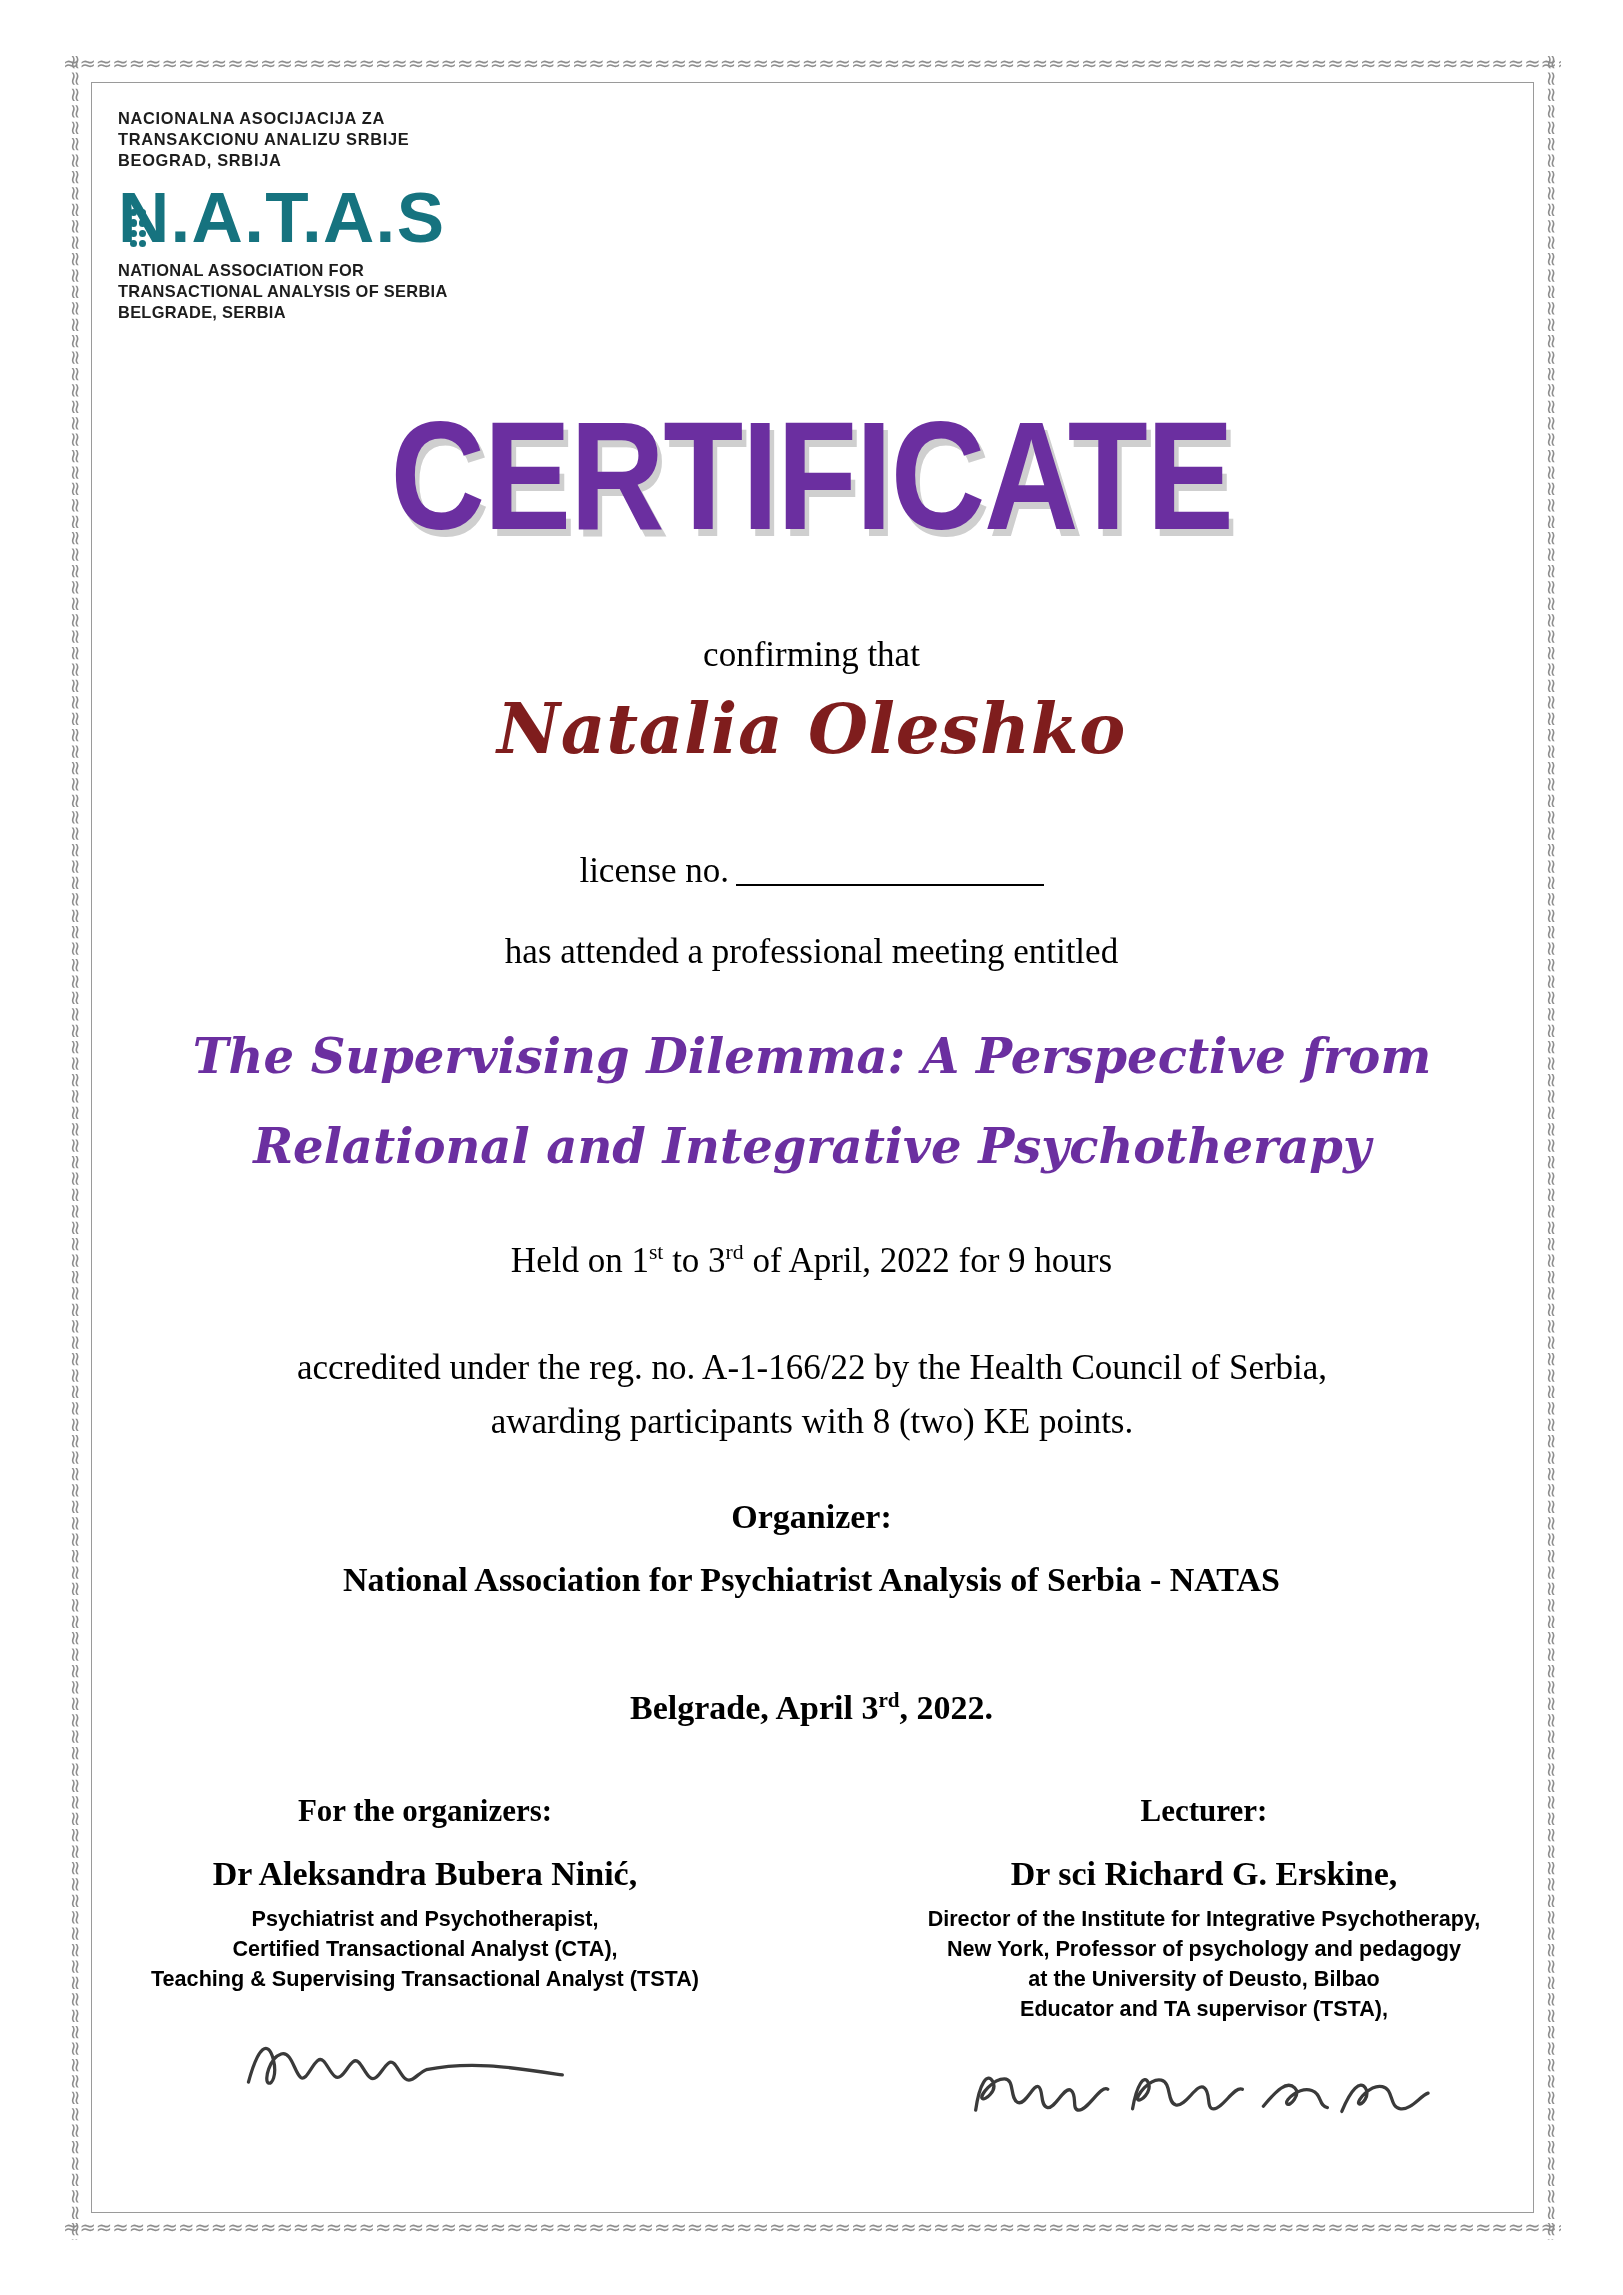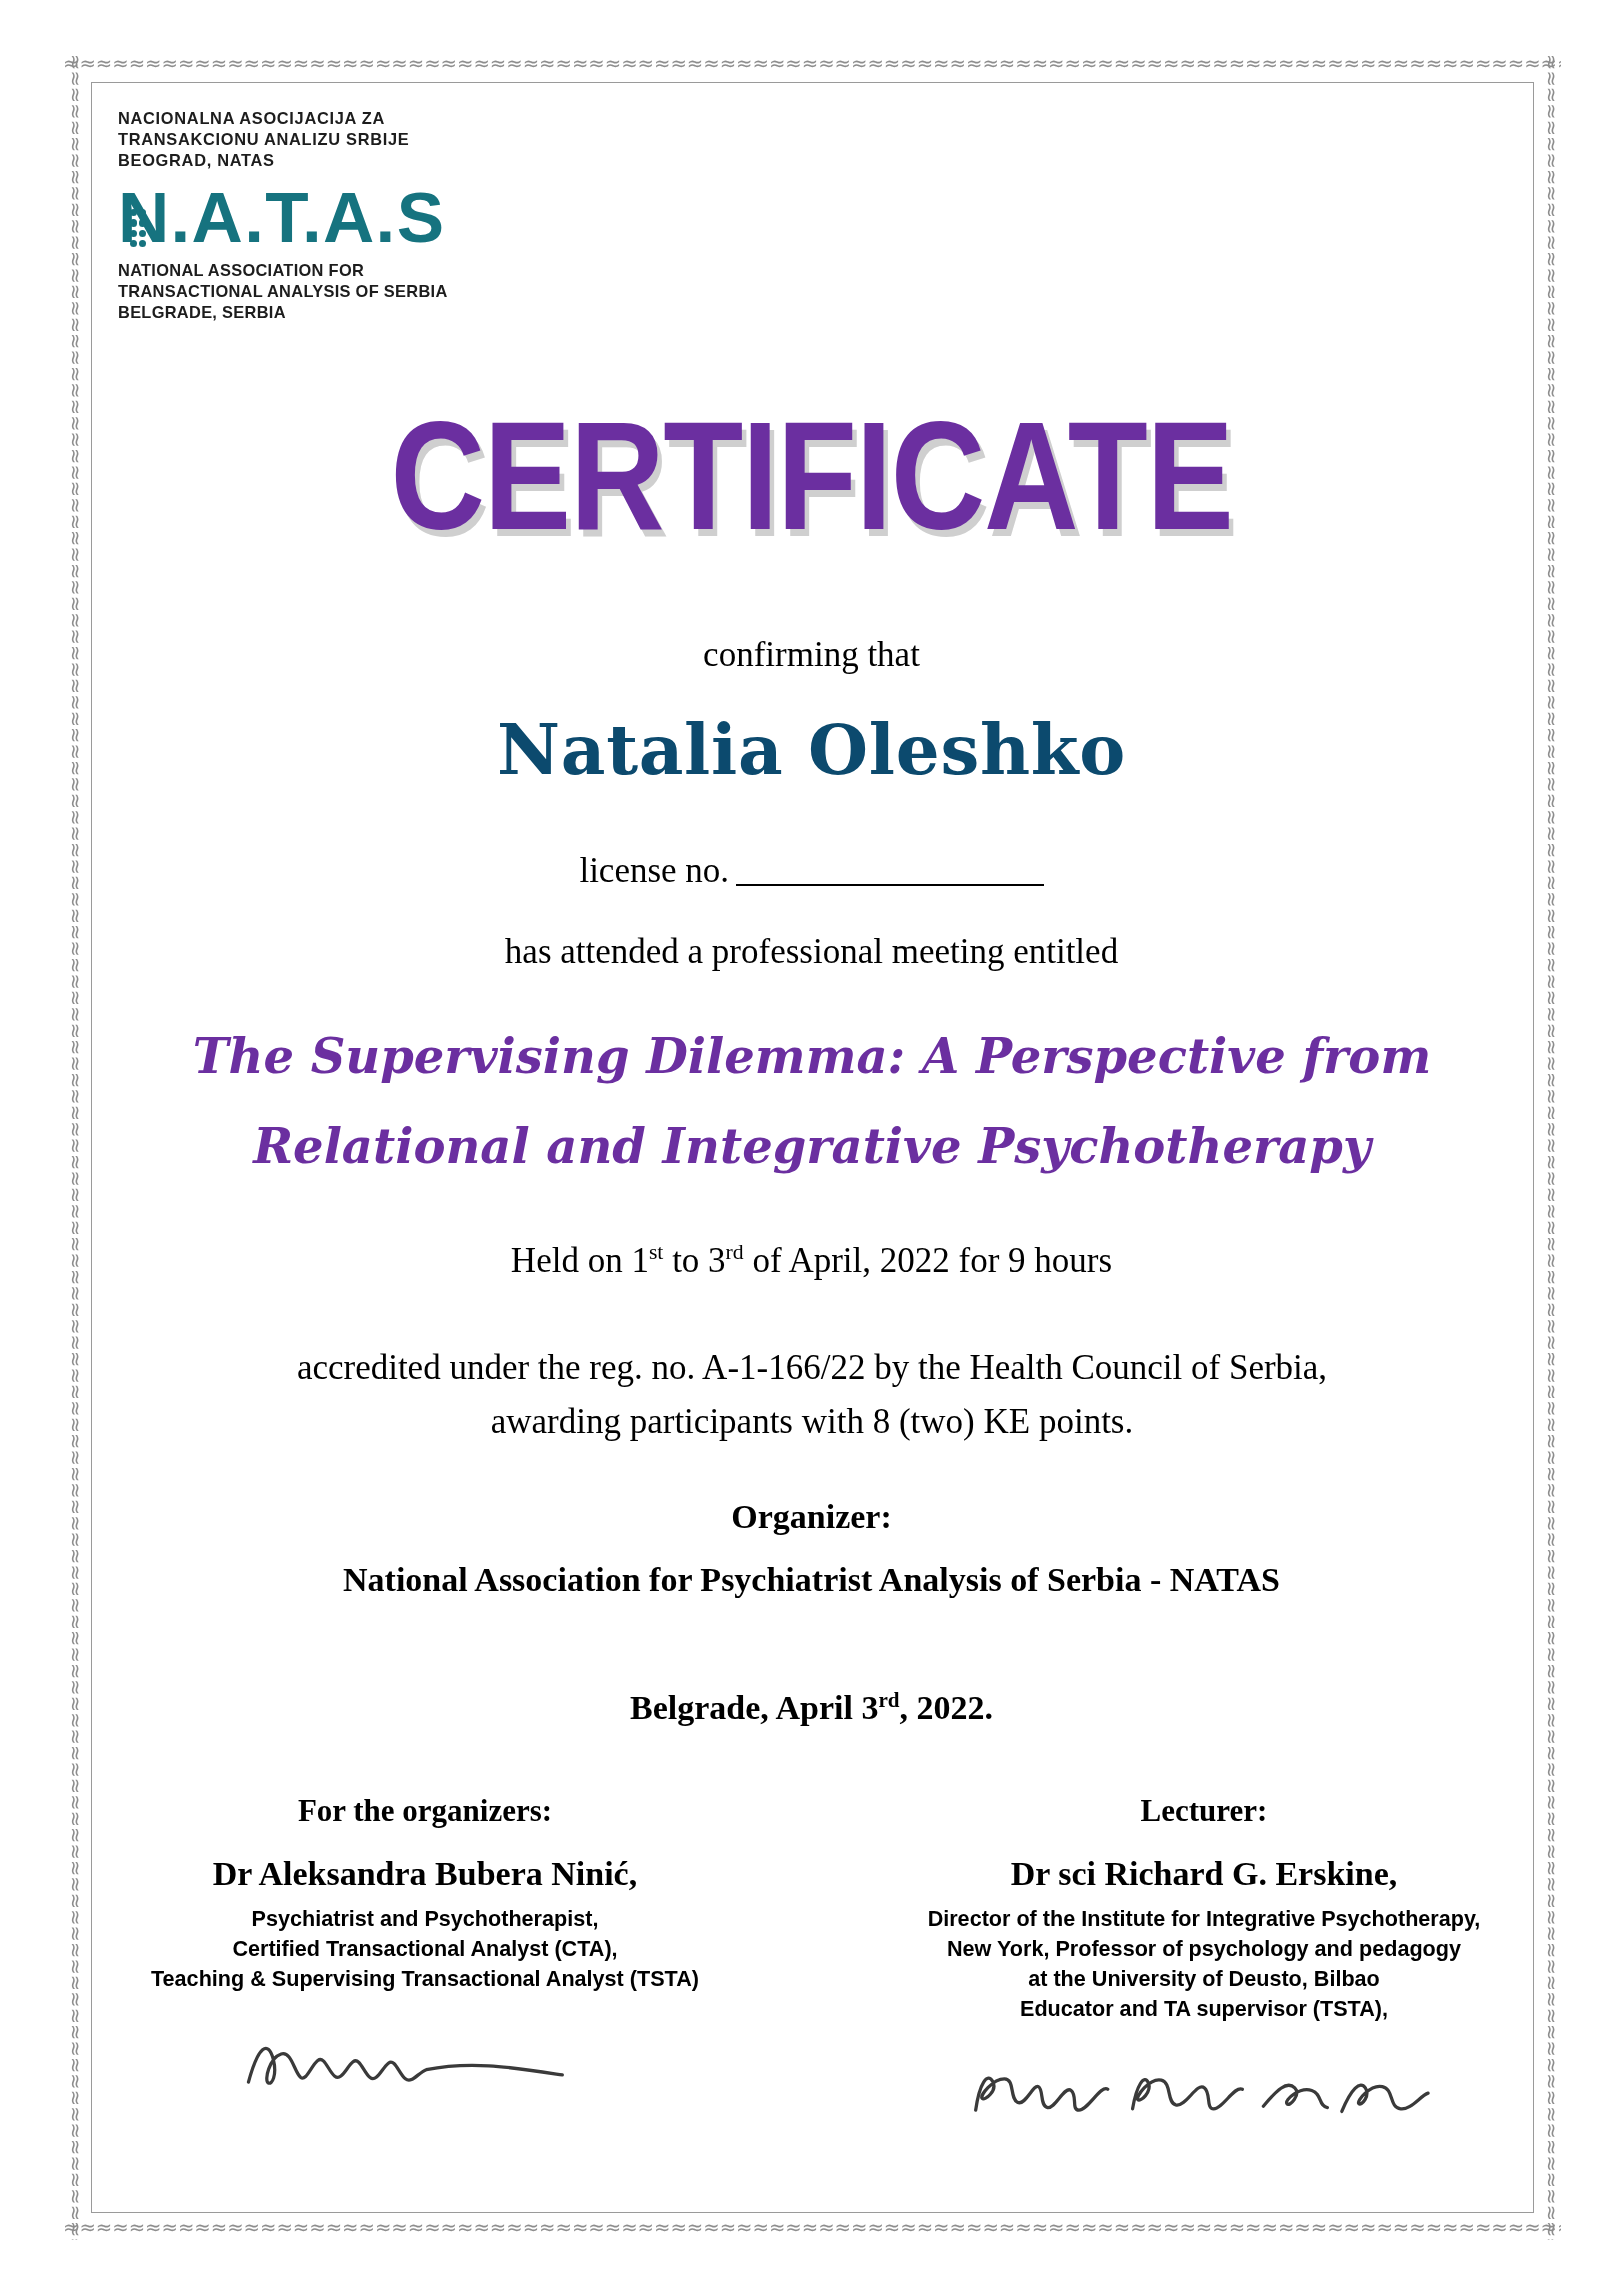--- a/index.html
+++ b/index.html
@@ -138,25 +138,26 @@
   .line {
     position: absolute;
     width: 1623px;
     text-align: center;
   }
   .confirming {
     top: 635px;
     font-size: 35px;
   }
   .recipient {
-    top: 709px;
+    top: 688px;
     font-family: "DejaVu Serif", serif;
+    font-style: italic;
     font-weight: bold;
     font-size: 69px;
-    color: #0c4a6e;
+    color: #7f1d1d;
     letter-spacing: 0.7px;
   }
   .license {
     top: 851px;
     font-size: 35px;
   }
   .license .blank {
     display: inline-block;
     width: 308px;
     border-bottom: 2.6px solid #000;
@@ -250,21 +251,21 @@
     <div class="border-edge border-top">≈≈≈≈≈≈≈≈≈≈≈≈≈≈≈≈≈≈≈≈≈≈≈≈≈≈≈≈≈≈≈≈≈≈≈≈≈≈≈≈≈≈≈≈≈≈≈≈≈≈≈≈≈≈≈≈≈≈≈≈≈≈≈≈≈≈≈≈≈≈≈≈≈≈≈≈≈≈≈≈≈≈≈≈≈≈≈≈≈≈≈≈≈≈≈≈≈≈≈≈≈≈≈≈≈≈≈≈≈≈≈≈≈≈≈≈≈≈≈≈≈≈≈≈≈≈≈≈≈≈≈≈≈≈≈≈≈≈≈≈≈≈≈≈≈≈≈≈≈≈≈≈≈≈≈≈≈≈≈≈≈≈≈≈≈≈≈≈≈≈≈≈≈≈≈≈≈≈≈≈≈≈≈≈≈≈≈≈≈≈≈≈≈≈≈≈≈≈≈≈≈≈≈≈≈≈≈≈≈≈≈≈≈≈≈≈≈≈≈≈≈≈≈≈≈≈≈≈≈≈≈≈≈≈≈≈≈≈≈≈≈≈≈≈≈≈≈≈≈≈</div>
     <div class="border-edge border-bottom">≈≈≈≈≈≈≈≈≈≈≈≈≈≈≈≈≈≈≈≈≈≈≈≈≈≈≈≈≈≈≈≈≈≈≈≈≈≈≈≈≈≈≈≈≈≈≈≈≈≈≈≈≈≈≈≈≈≈≈≈≈≈≈≈≈≈≈≈≈≈≈≈≈≈≈≈≈≈≈≈≈≈≈≈≈≈≈≈≈≈≈≈≈≈≈≈≈≈≈≈≈≈≈≈≈≈≈≈≈≈≈≈≈≈≈≈≈≈≈≈≈≈≈≈≈≈≈≈≈≈≈≈≈≈≈≈≈≈≈≈≈≈≈≈≈≈≈≈≈≈≈≈≈≈≈≈≈≈≈≈≈≈≈≈≈≈≈≈≈≈≈≈≈≈≈≈≈≈≈≈≈≈≈≈≈≈≈≈≈≈≈≈≈≈≈≈≈≈≈≈≈≈≈≈≈≈≈≈≈≈≈≈≈≈≈≈≈≈≈≈≈≈≈≈≈≈≈≈≈≈≈≈≈≈≈≈≈≈≈≈≈≈≈≈≈≈≈≈≈≈</div>
     <div class="border-edge border-left">≈≈≈≈≈≈≈≈≈≈≈≈≈≈≈≈≈≈≈≈≈≈≈≈≈≈≈≈≈≈≈≈≈≈≈≈≈≈≈≈≈≈≈≈≈≈≈≈≈≈≈≈≈≈≈≈≈≈≈≈≈≈≈≈≈≈≈≈≈≈≈≈≈≈≈≈≈≈≈≈≈≈≈≈≈≈≈≈≈≈≈≈≈≈≈≈≈≈≈≈≈≈≈≈≈≈≈≈≈≈≈≈≈≈≈≈≈≈≈≈≈≈≈≈≈≈≈≈≈≈≈≈≈≈≈≈≈≈≈≈≈≈≈≈≈≈≈≈≈≈≈≈≈≈≈≈≈≈≈≈≈≈≈≈≈≈≈≈≈≈≈≈≈≈≈≈≈≈≈≈≈≈≈≈≈≈≈≈≈≈≈≈≈≈≈≈≈≈≈≈≈≈≈≈≈≈≈≈≈≈≈≈≈≈≈≈≈≈≈≈≈≈≈≈≈≈≈≈≈≈≈≈≈≈≈≈≈≈≈≈≈≈≈≈≈≈≈≈≈≈</div>
     <div class="border-edge border-right">≈≈≈≈≈≈≈≈≈≈≈≈≈≈≈≈≈≈≈≈≈≈≈≈≈≈≈≈≈≈≈≈≈≈≈≈≈≈≈≈≈≈≈≈≈≈≈≈≈≈≈≈≈≈≈≈≈≈≈≈≈≈≈≈≈≈≈≈≈≈≈≈≈≈≈≈≈≈≈≈≈≈≈≈≈≈≈≈≈≈≈≈≈≈≈≈≈≈≈≈≈≈≈≈≈≈≈≈≈≈≈≈≈≈≈≈≈≈≈≈≈≈≈≈≈≈≈≈≈≈≈≈≈≈≈≈≈≈≈≈≈≈≈≈≈≈≈≈≈≈≈≈≈≈≈≈≈≈≈≈≈≈≈≈≈≈≈≈≈≈≈≈≈≈≈≈≈≈≈≈≈≈≈≈≈≈≈≈≈≈≈≈≈≈≈≈≈≈≈≈≈≈≈≈≈≈≈≈≈≈≈≈≈≈≈≈≈≈≈≈≈≈≈≈≈≈≈≈≈≈≈≈≈≈≈≈≈≈≈≈≈≈≈≈≈≈≈≈≈≈</div>
     <div class="inner-rule"></div>
   </div>
 
   <div class="logo-block">
     <div class="logo-top-line">NACIONALNA ASOCIJACIJA ZA</div>
     <div class="logo-top-line">TRANSAKCIONU ANALIZU SRBIJE</div>
-    <div class="logo-top-line">BEOGRAD, NATAS</div>
+    <div class="logo-top-line">BEOGRAD, SRBIJA</div>
     <div class="logo-word-wrap">
       <div class="logo-word">N.A.T.A.S</div>
       <div class="logo-dots">
         <i style="left:0px;  top:0px;"></i>
         <i style="left:9.2px; top:0px;"></i>
         <i style="left:0px;  top:10.5px;"></i>
         <i style="left:9.2px; top:10.5px;"></i>
         <i style="left:0px;  top:21px;"></i>
         <i style="left:9.2px; top:21px;"></i>
         <i style="left:0px;  top:31px;"></i>

